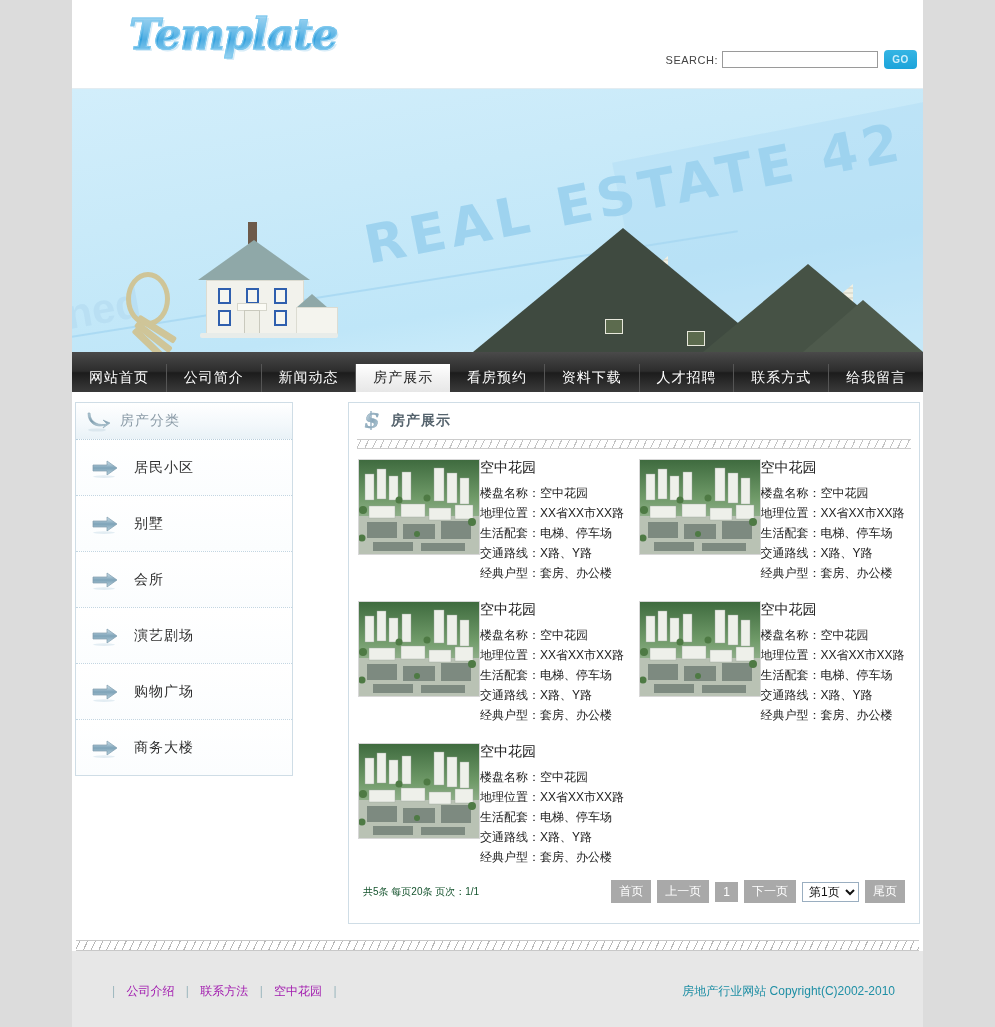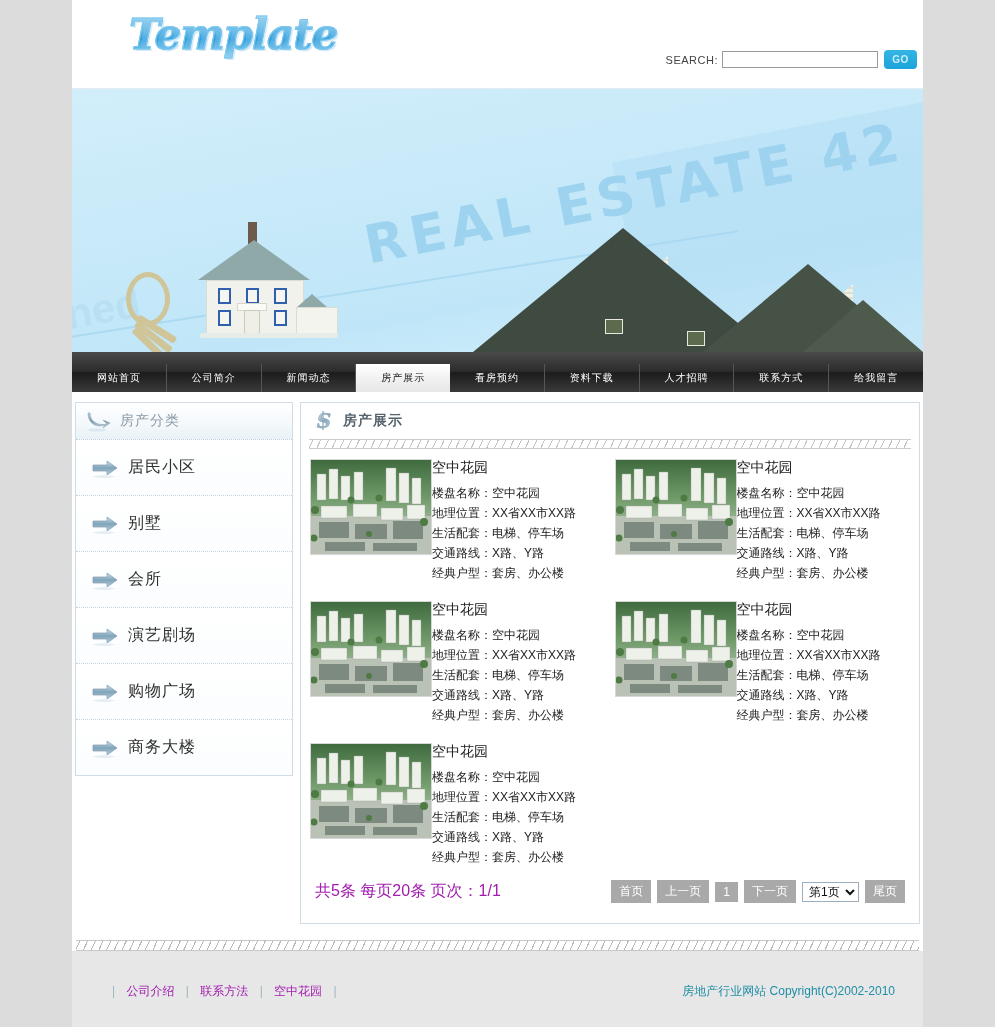--- a/index.html
+++ b/index.html
@@ -188,39 +188,40 @@
     display: flex;
     height: 40px;
     background: linear-gradient(180deg, #4a4a4a 0%, #2c2c2c 48%, #1c1c1c 52%, #3a3a3a 100%);
   }
   .nav-item {
     flex: 1;
     display: flex;
     align-items: center;
     justify-content: center;
     color: #ffffff;
-    font-size: 10px;
+    font-size: 14px;
     letter-spacing: 1px;
     cursor: pointer;
     border-right: 1px solid #555;
     box-sizing: border-box;
     margin-top: 12px;
   }
   .nav-item:last-child { border-right: none; }
   .nav-item.active {
     background: linear-gradient(180deg, #ffffff 0%, #f2f2f2 50%, #e7e7e7 100%);
     color: #222222;
     border-right: none;
   }
 
   
   .main {
     display: flex;
     padding: 10px 0 0 0;
     background: #ffffff;
+    gap: 48px;
   }
   .sidebar { width: 218px; margin-left: 3px; }
   .panel {
     border: 1px solid #cfdde6;
     background: #ffffff;
   }
   .panel-head {
     height: 36px;
     display: flex;
     align-items: center;
@@ -238,23 +239,23 @@
     height: 55px;
     display: flex;
     align-items: center;
     padding-left: 14px;
     border-bottom: 1px dotted #c3d6e2;
     cursor: pointer;
     background: linear-gradient(180deg, #ffffff 0%, #fbfdfe 100%);
   }
   .side-item:last-child { border-bottom: none; }
   .side-item .label {
-    font-size: 16px;
+    font-size: 14px;
     color: #303030;
-    margin-left: 8px;
+    margin-left: 14px;
     letter-spacing: 1px;
   }
   .arrow-ic { width: 30px; height: 20px; flex: none; }
 
   .content {
     flex: 1;
     margin: 0 3px 0 7px;
     border: 1px solid #cfdde6;
     background: #ffffff;
     min-height: 520px;
@@ -318,21 +319,21 @@
 
   .pager {
     display: flex;
     align-items: center;
     padding: 16px 14px 14px 14px;
     position: absolute;
     bottom: 6px;
     left: 0;
     right: 0;
   }
-  .pager-info { font-size: 16px; color: #a21caf; }
+  .pager-info { font-size: 10px; color: #14532d; }
   .pager-ctrls { margin-left: auto; display: flex; align-items: center; gap: 6px; }
   .pg-btn {
     background: #a9a9a9;
     color: #ffffff;
     font-size: 12px;
     padding: 3px 8px;
     border: none;
     cursor: pointer;
     font-family: "Liberation Sans", sans-serif;
   }

